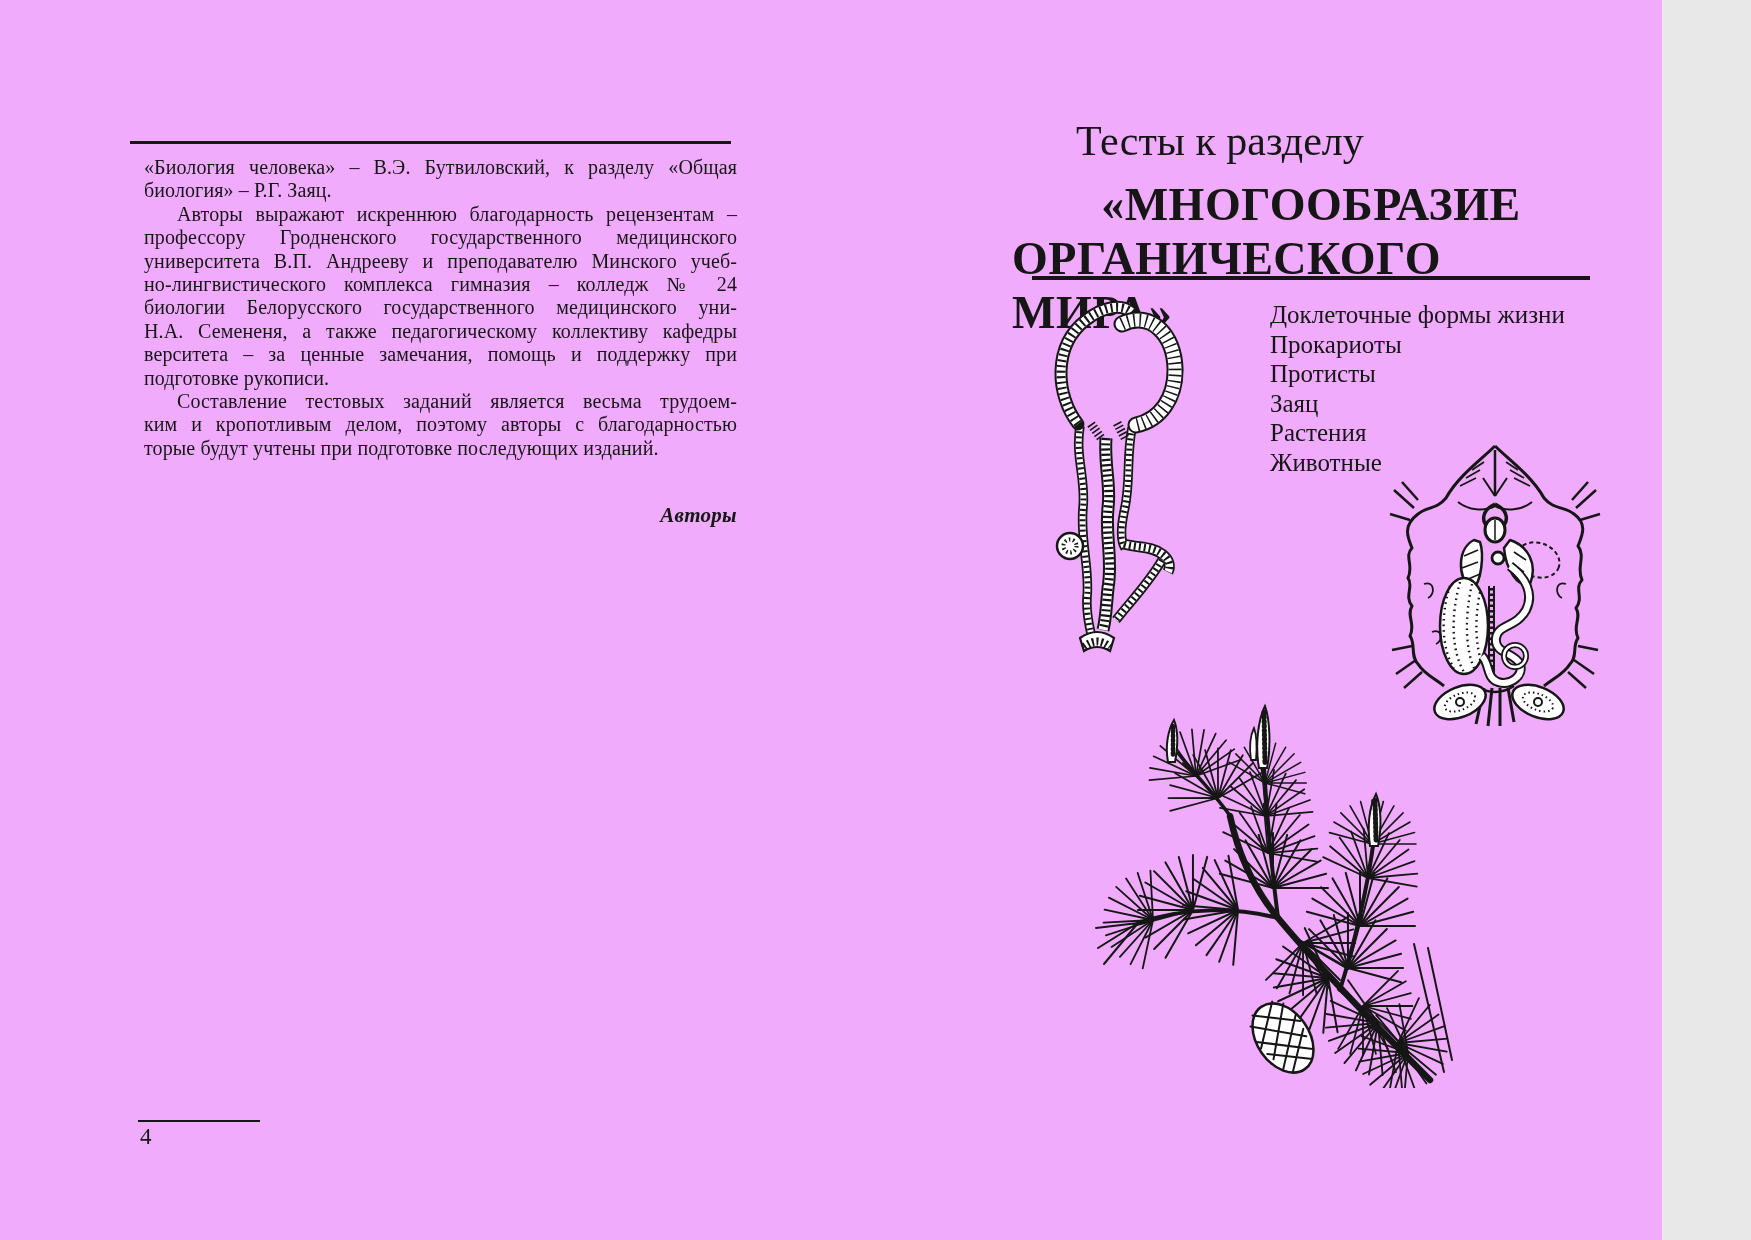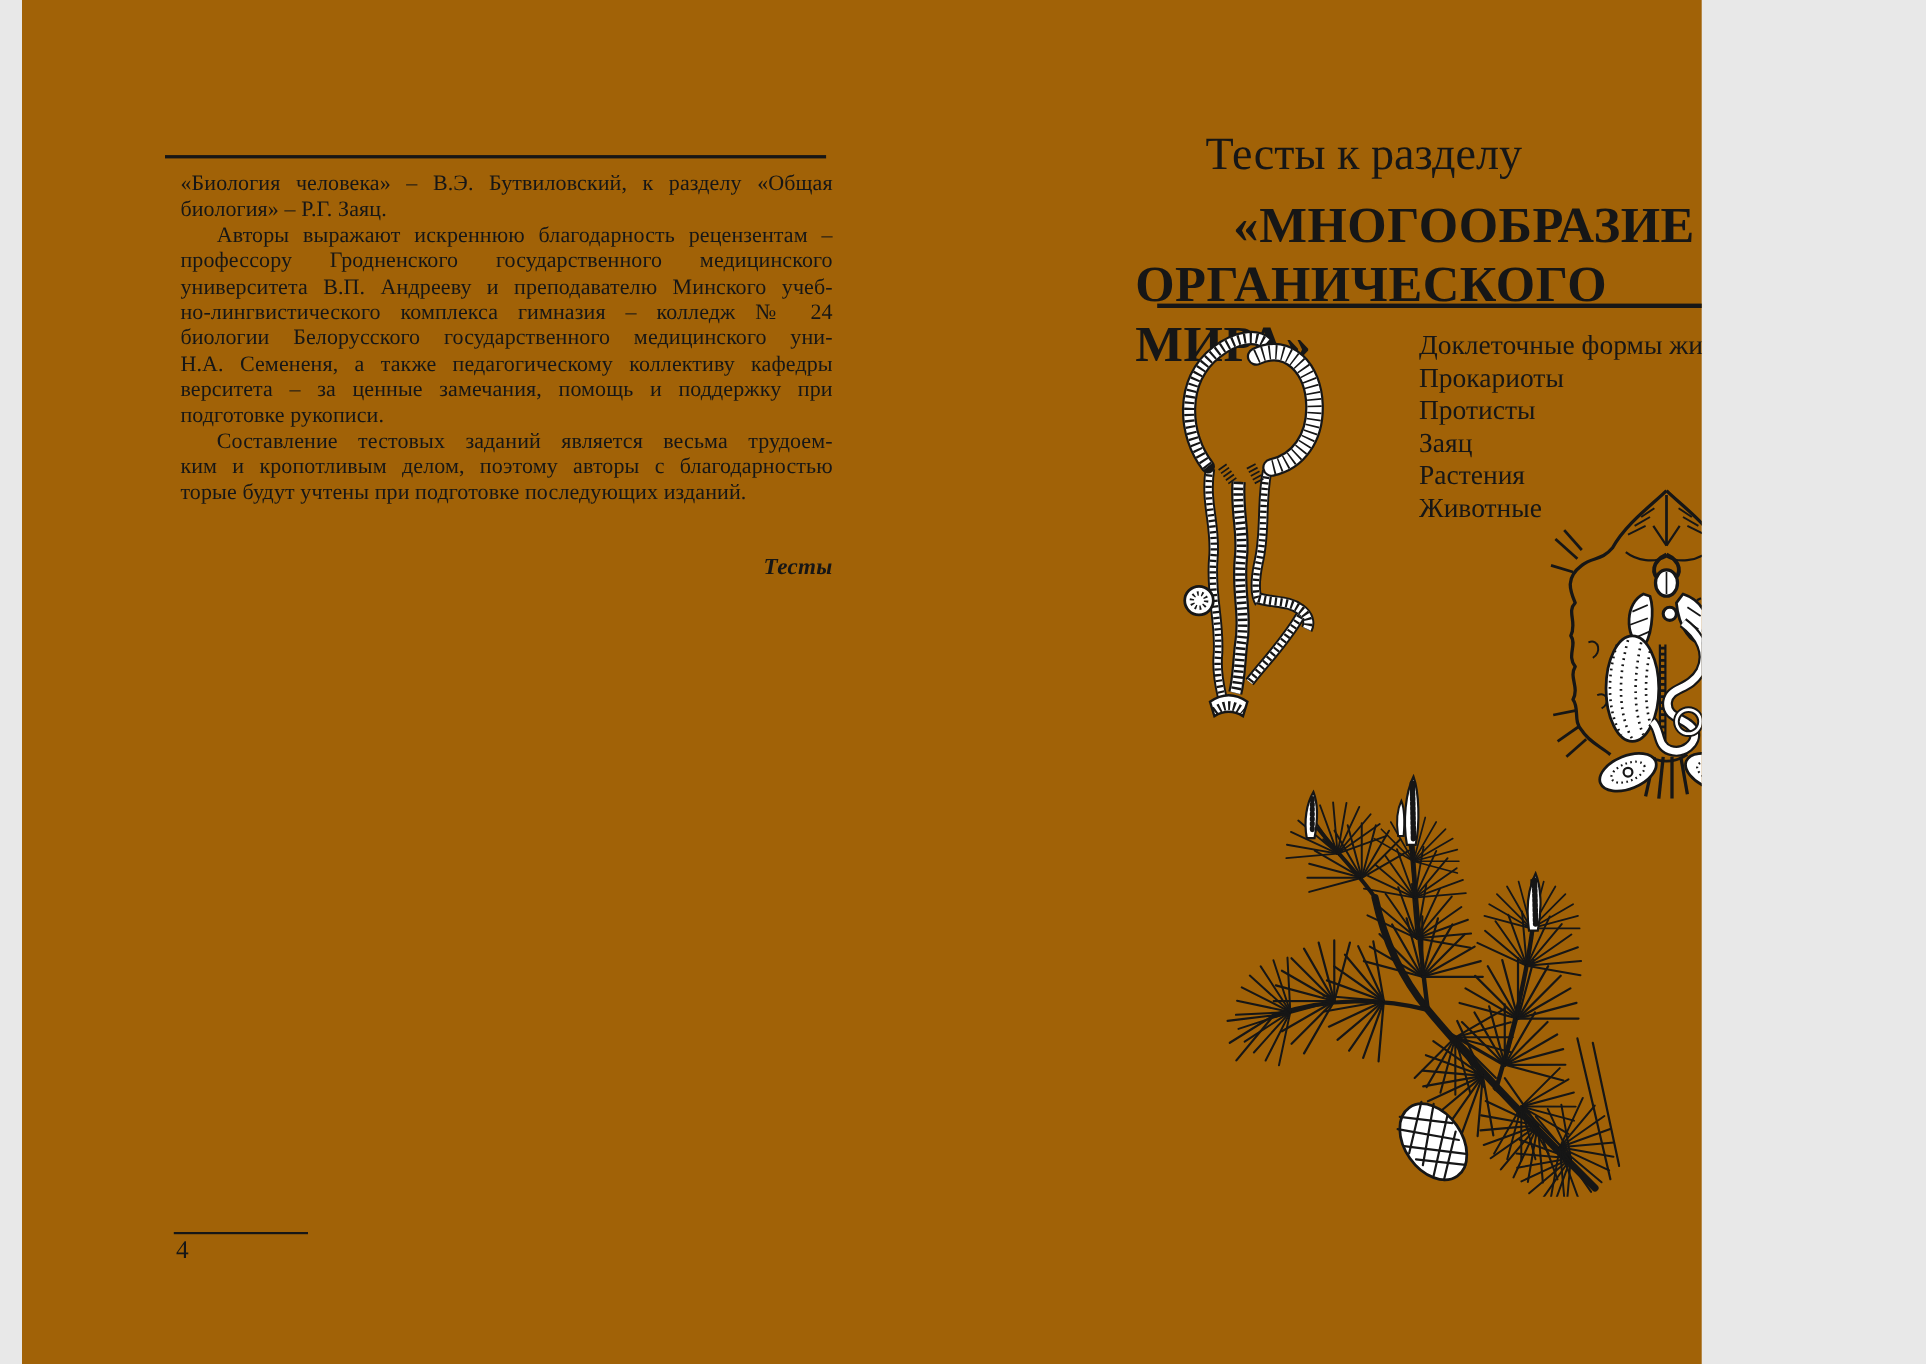--- a/index.html
+++ b/index.html
@@ -1,18 +1,18 @@
 <!DOCTYPE html>
 <html><head>
 <meta charset="utf-8">
 <style>
   html,body{margin:0;padding:0;background:#e8e8e8;}
   .canvas{
-    position:relative;width:1527px;height:1240px;background:#a16207;
-    font-family:"Liberation Serif","DejaVu Serif",serif;color:#161616;overflow:hidden;margin-left:20px;
+    position:relative;width:1662px;height:1240px;background:#f0abfc;
+    font-family:"Liberation Serif","DejaVu Serif",serif;color:#161616;overflow:hidden;
   }
   .rule{position:absolute;background:#161616;}
   
   .l-toprule{left:130px;top:141px;width:601px;height:2.5px;}
   .textblock{
     position:absolute;left:144px;top:156px;width:593px;
     font-size:20px;line-height:23.4px;letter-spacing:.1px;
   }
   .line{text-align:justify;text-align-last:justify;white-space:normal;}
   .line.last{text-align:right;text-align-last:left;}
@@ -63,21 +63,21 @@
       <div class="line">но-лингвистического комплекса гимназия – колледж № 24</div>
       <div class="line">биологии Белорусского государственного медицинского уни-</div>
       <div class="line">Н.А. Семененя, а также педагогическому коллективу кафедры</div>
       <div class="line">верситета – за ценные замечания, помощь и поддержку при</div>
       <div class="line last">подготовке рукописи.</div>
       <div class="line indent">Составление тестовых заданий является весьма трудоем-</div>
       <div class="line">ким и кропотливым делом, поэтому авторы с благодарностью</div>
       <div class="line last">торые будут учтены при подготовке последующих изданий.</div>
     </div>
 
-  <div class="signature">Тесты</div>
+  <div class="signature">Авторы</div>
 
   <div class="rule l-botrule"></div>
   <div class="pagenum">4</div>
 
   <div class="title1">Тесты к разделу</div>
   <div class="title2">«МНОГООБРАЗИЕ</div>
   <div class="title3">ОРГАНИЧЕСКОГО МИРА»</div>
   <div class="rule r-rule"></div>
 
   <div class="kingdoms">

